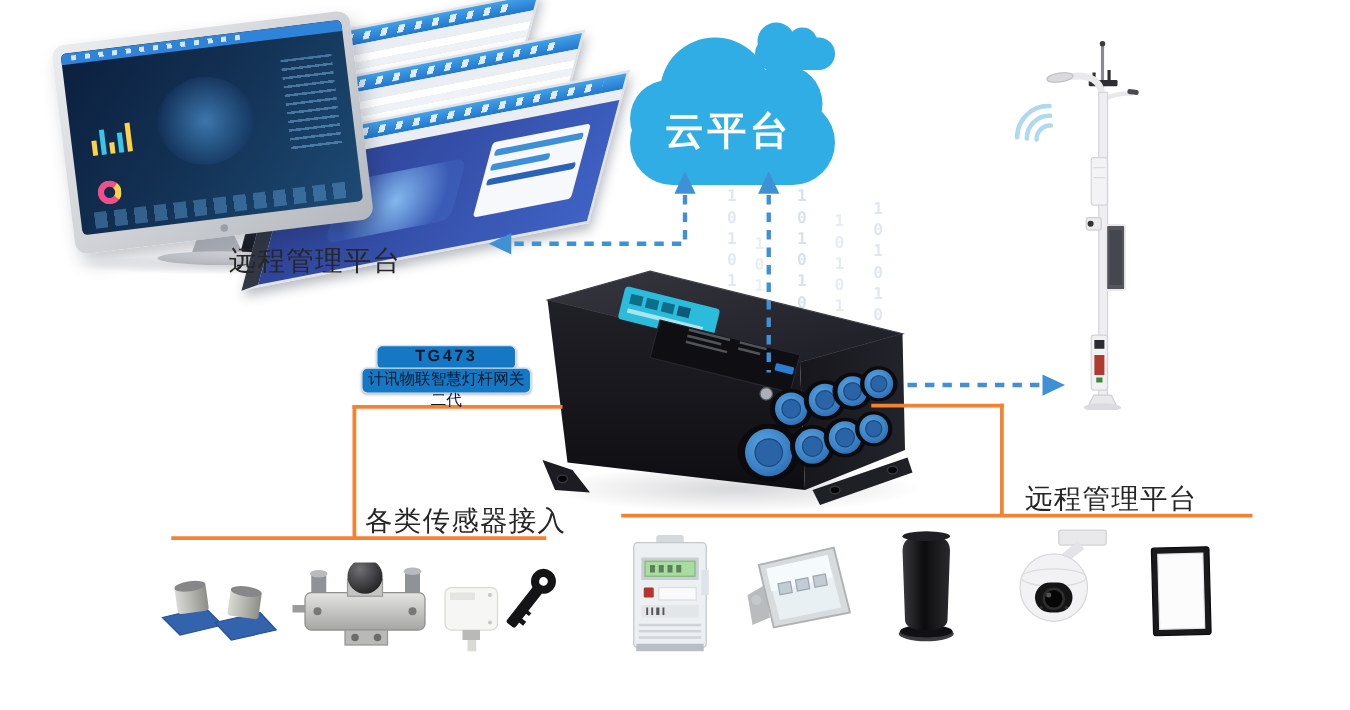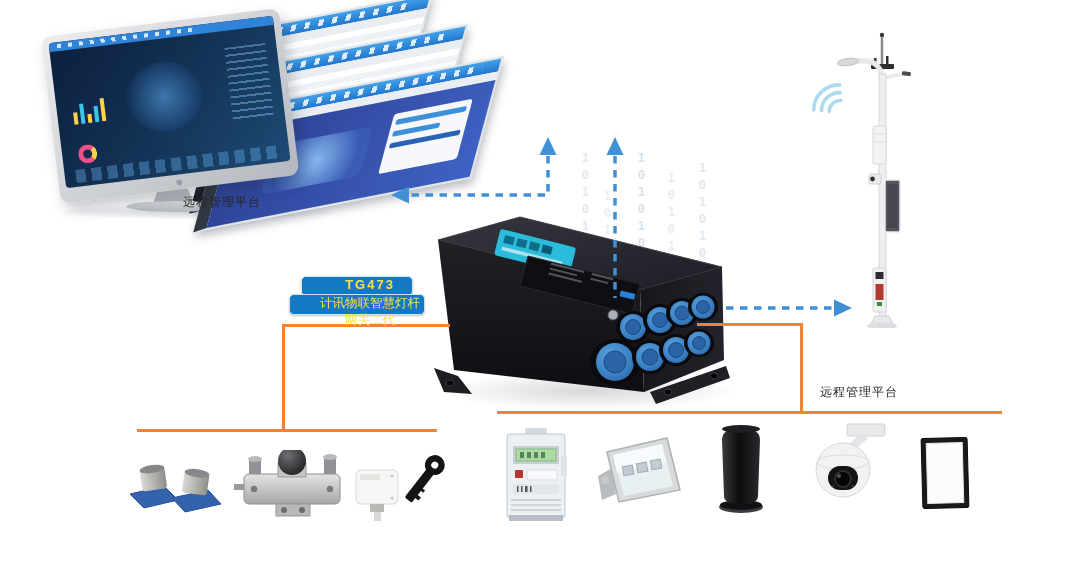--- a/index.html
+++ b/index.html
@@ -9,33 +9,33 @@
 
   
   .bin{position:absolute;writing-mode:vertical-rl;text-orientation:upright;
        font-family:"DejaVu Sans Mono",monospace;font-weight:700;font-size:13px;
        color:#b9cbdc;letter-spacing:2px;z-index:0;overflow:hidden;}
 
   
   .oline{position:absolute;background:#f58232;z-index:6;}
 
   
-  .lbl{position:absolute;color:#262626;font-size:12px;font-weight:500;z-index:8;letter-spacing:1px;}
+  .lbl{position:absolute;color:#262626;font-size:22px;font-weight:500;z-index:8;letter-spacing:1px;}
 
   
   .cloud-wrap{left:498px;top:12px;width:185px;height:145px;z-index:3;}
   .cl{position:absolute;background:#2fade4;border-radius:50%;}
   .cl-base{position:absolute;background:#2fade4;border-radius:34px;}
   .cloud-text{position:absolute;left:0;top:72px;width:170px;text-align:center;
        color:#fff;font-size:31px;font-weight:700;letter-spacing:3px;z-index:2;}
 
   
   .badge{left:281px;top:276px;width:152px;z-index:8;}
-  .badge .b1,.badge .b2{background:#1478c4;color:#fde047;text-align:center;border-radius:5px;
-       border:1.5px solid #cfe4f4;box-sizing:border-box;box-shadow:0 1px 2px rgba(0,0,0,.25);padding-left:26px;}
+  .badge .b1,.badge .b2{background:#1478c4;color:#0f172a;text-align:center;border-radius:5px;
+       border:1.5px solid #cfe4f4;box-sizing:border-box;box-shadow:0 1px 2px rgba(0,0,0,.25);}
   .badge .b1{width:112px;height:20px;margin:0 auto;font-size:13px;font-weight:700;
        line-height:16px;letter-spacing:2px;}
   .badge .b2{width:136px;height:21px;margin:-2px auto 0;font-size:12.5px;line-height:17px;}
 
   
   .monitors{left:50px;top:8px;width:400px;height:210px;z-index:2;}
   .bw{position:absolute;background:#f4f6f8;border:2px solid #dfe4e9;border-left:13px solid #313743;
       box-shadow:3px 5px 9px rgba(20,30,50,.3);transform:rotate(-11deg) skewX(-26deg);
       transform-origin:left top;}
   .bw .hd{height:12px;background:linear-gradient(#44a1e9,#2277cc);position:relative;}
@@ -151,20 +151,30 @@
         <div class="sc-donut"></div>
         <div class="sc-globe"></div>
         <div class="sc-rows"></div>
         <div class="sc-bot"></div>
       </div>
       <div class="chin-dot"></div>
     </div>
   </div>
   <div class="lbl" style="left:183px;top:194px;">远程管理平台</div>
 
+  <div class="abs cloud-wrap">
+    <div class="cl" style="left:6px;top:52px;width:62px;height:62px;"></div>
+    <div class="cl" style="left:30px;top:18px;width:88px;height:88px;"></div>
+    <div class="cl" style="left:98px;top:40px;width:62px;height:62px;"></div>
+    <div class="cl-base" style="left:6px;top:68px;width:164px;height:68px;"></div>
+    <div class="cl" style="left:108px;top:6px;width:30px;height:30px;"></div>
+    <div class="cl" style="left:132px;top:10px;width:24px;height:24px;"></div>
+    <div class="cl-base" style="left:106px;top:18px;width:64px;height:26px;border-radius:13px;"></div>
+    <div class="cloud-text">云平台</div>
+  </div>
 
   <svg class="abs z3" style="left:812px;top:76px;" width="46" height="50" viewBox="0 0 46 50">
     <g transform="rotate(-44 23 30)" fill="none" stroke="#aed9ee" stroke-width="3.6" stroke-linecap="round">
       <path d="M15,30 A11,11 0 0 1 31,30"></path>
       <path d="M10,24 A18,18 0 0 1 36,24"></path>
       <path d="M5,18 A25,25 0 0 1 41,18"></path>
     </g>
   </svg>
   <svg class="abs z3" style="left:828px;top:8px;" width="110" height="320" viewBox="0 0 110 320">
     <line x1="54" y1="28" x2="54" y2="68" stroke="#8a8a90" stroke-width="2.5"></line>
@@ -296,20 +306,21 @@
       <path d="M726,308 L832,308"></path>
     </g>
     <g fill="#4090d6">
       <polygon points="548,137 539.5,155 556.5,155"></polygon>
       <polygon points="391,195 409,186.5 409,203.5"></polygon>
       <polygon points="615,137 606.5,155 623.5,155"></polygon>
       <polygon points="852,308 834,299.5 834,316.5"></polygon>
     </g>
   </svg>
 
+  <div class="lbl" style="left:292px;top:402px;">各类传感器接入</div>
   <div class="lbl" style="left:820px;top:384px;">远程管理平台</div>
 
   <svg class="abs z3" style="left:120px;top:450px;" width="335" height="90" viewBox="0 0 335 90">
     <defs>
       <linearGradient id="can" x1="0" y1="0" x2="1" y2="0">
         <stop offset="0" stop-color="#d9d9d5"></stop>
           <stop offset=".5" stop-color="#b5b5b0"></stop>
           <stop offset="1" stop-color="#8e8e88"></stop>
       </linearGradient>
       <radialGradient id="dome" cx=".35" cy=".3" r=".9">

